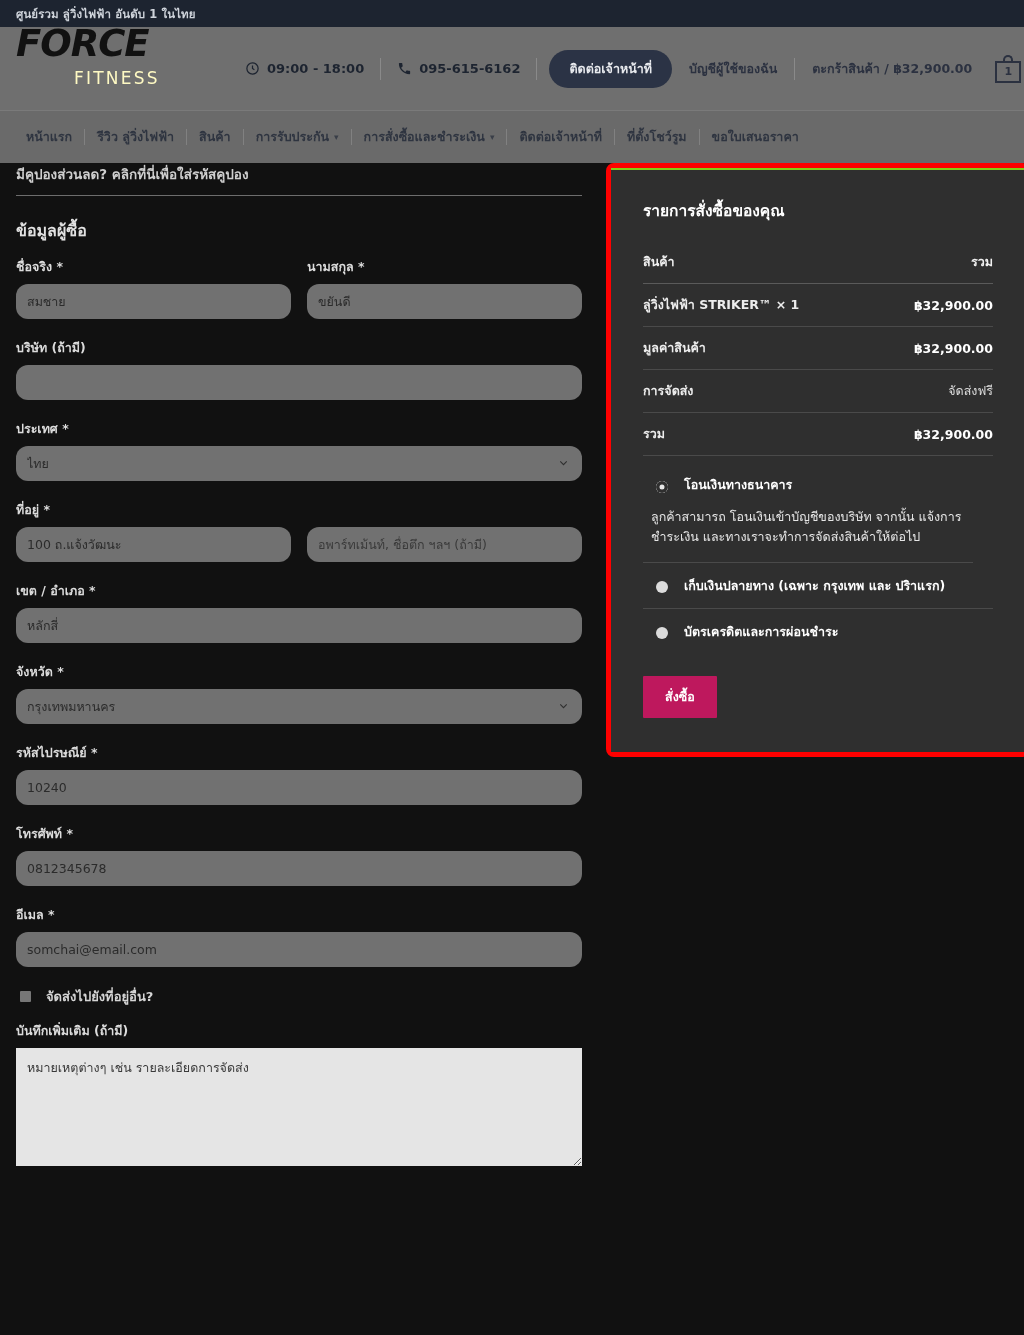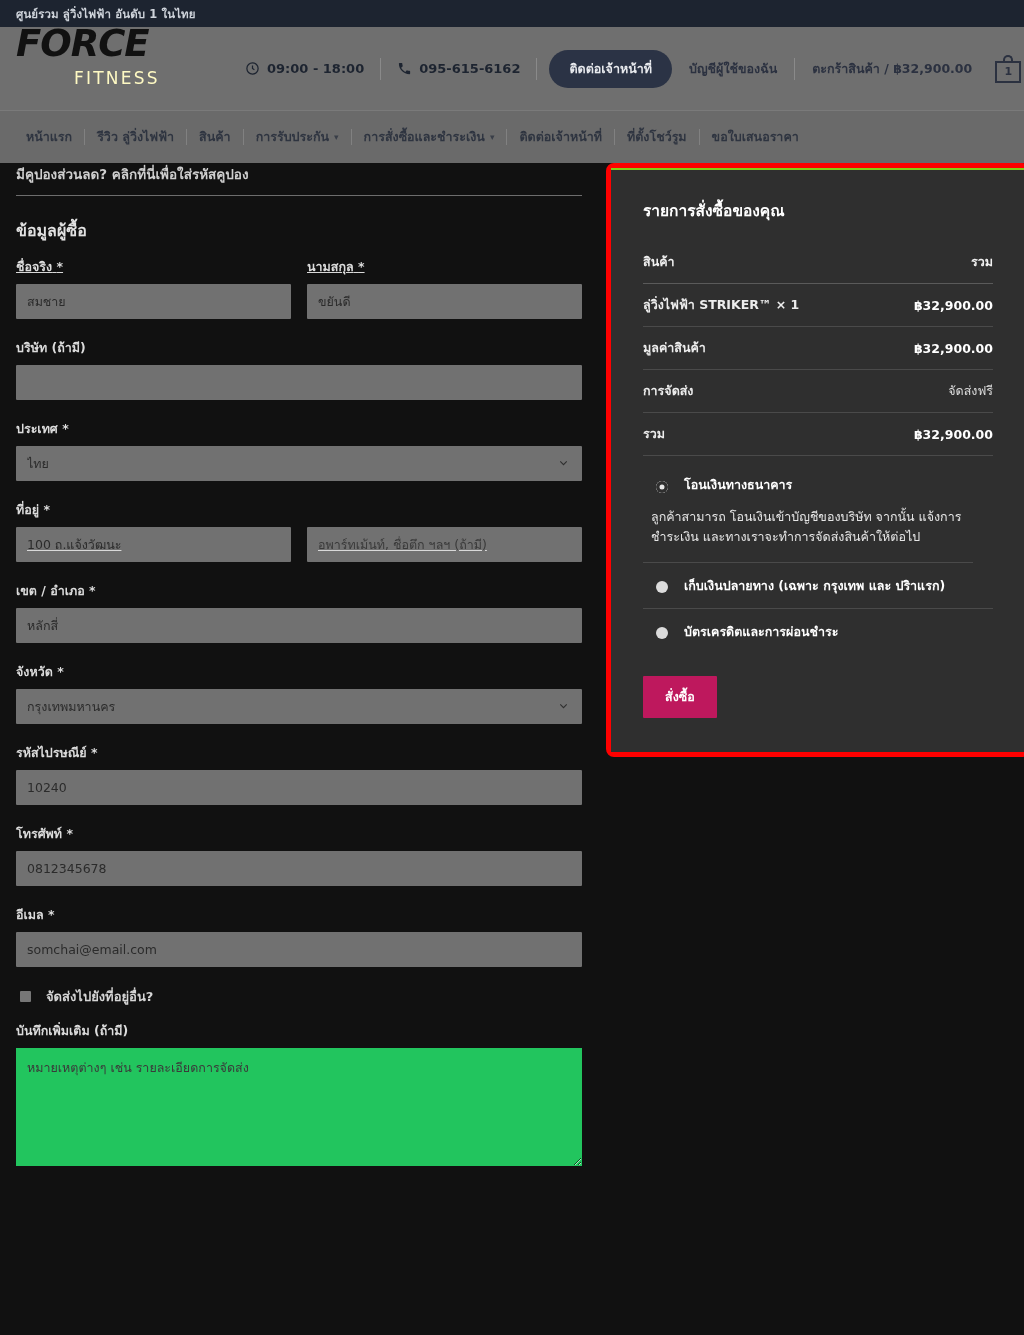--- a/index.html
+++ b/index.html
@@ -107,25 +107,25 @@
   }
   .sec-title{
     font-size:16px; font-weight:700; color:#e2e2e2;
     margin:0 0 14px 0;
   }
   .lbl{
     font-size:12.5px; font-weight:700; color:#dcdcdc;
     display:block; margin:0 0 7px 0;
   }
   .req{ color:#dcdcdc; }
-  .row{ display:flex; gap:16px;text-decoration:underline; }
+  .row{ display:flex; gap:16px; }
   .fld{ flex:1 1 0; min-width:0; }
   .inp{
     width:100%; height:35px;
-    background:#717171; border:none; border-radius:1px;
+    background:#717171; border:none; border-radius:12px;
     color:#2b2b2b; font-size:12.5px;
     padding:0 11px;
     font-family:"DejaVu Sans","Liberation Sans",sans-serif;
   }
   .inp::placeholder{ color:#3a3a3a; opacity:1; }
   .fgroup{ margin-bottom:19px; }
   .sel-wrap{ position:relative; }
   .sel-wrap .chev{
     position:absolute; right:12px; top:50%; transform:translateY(-50%);
     pointer-events:none; color:#2f2f2f;
@@ -133,21 +133,21 @@
   .chk-row{
     display:flex; align-items:center; gap:12px;
     margin:10px 0 14px 0;
   }
   .chkbox{
     width:11px;height:11px;background:#777; border:none; cursor:pointer;
     appearance:none; -webkit-appearance:none; border-radius:1px;
   }
   .chk-lbl{ font-size:13px; color:#d5d5d5; font-weight:600; cursor:pointer; }
   .ta{
-    width:100%; height:118px; background:#22c55e; border:none;
+    width:100%; height:118px; background:#e5e5e5; border:none;
     color:#2b2b2b; font-size:12.5px; padding:10px 11px;
     font-family:"DejaVu Sans","Liberation Sans",sans-serif;
     resize:vertical;
   }
   .ta::placeholder{ color:#3a3a3a; opacity:1; }
 
   
   .panel-outline{
     border:5px solid #ff0000; border-radius:8px;
     padding:0; background:#ff0000;

